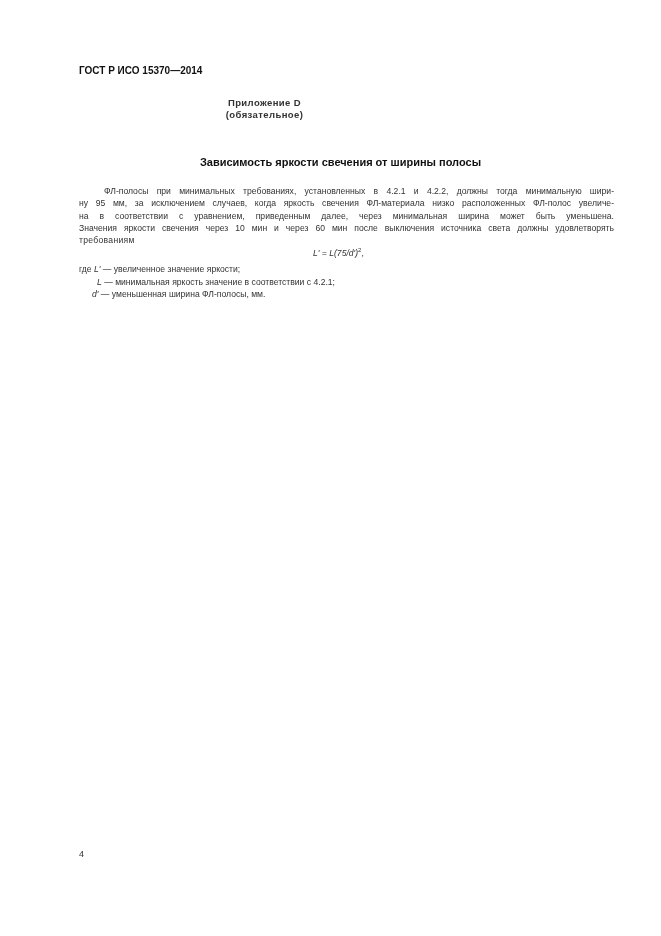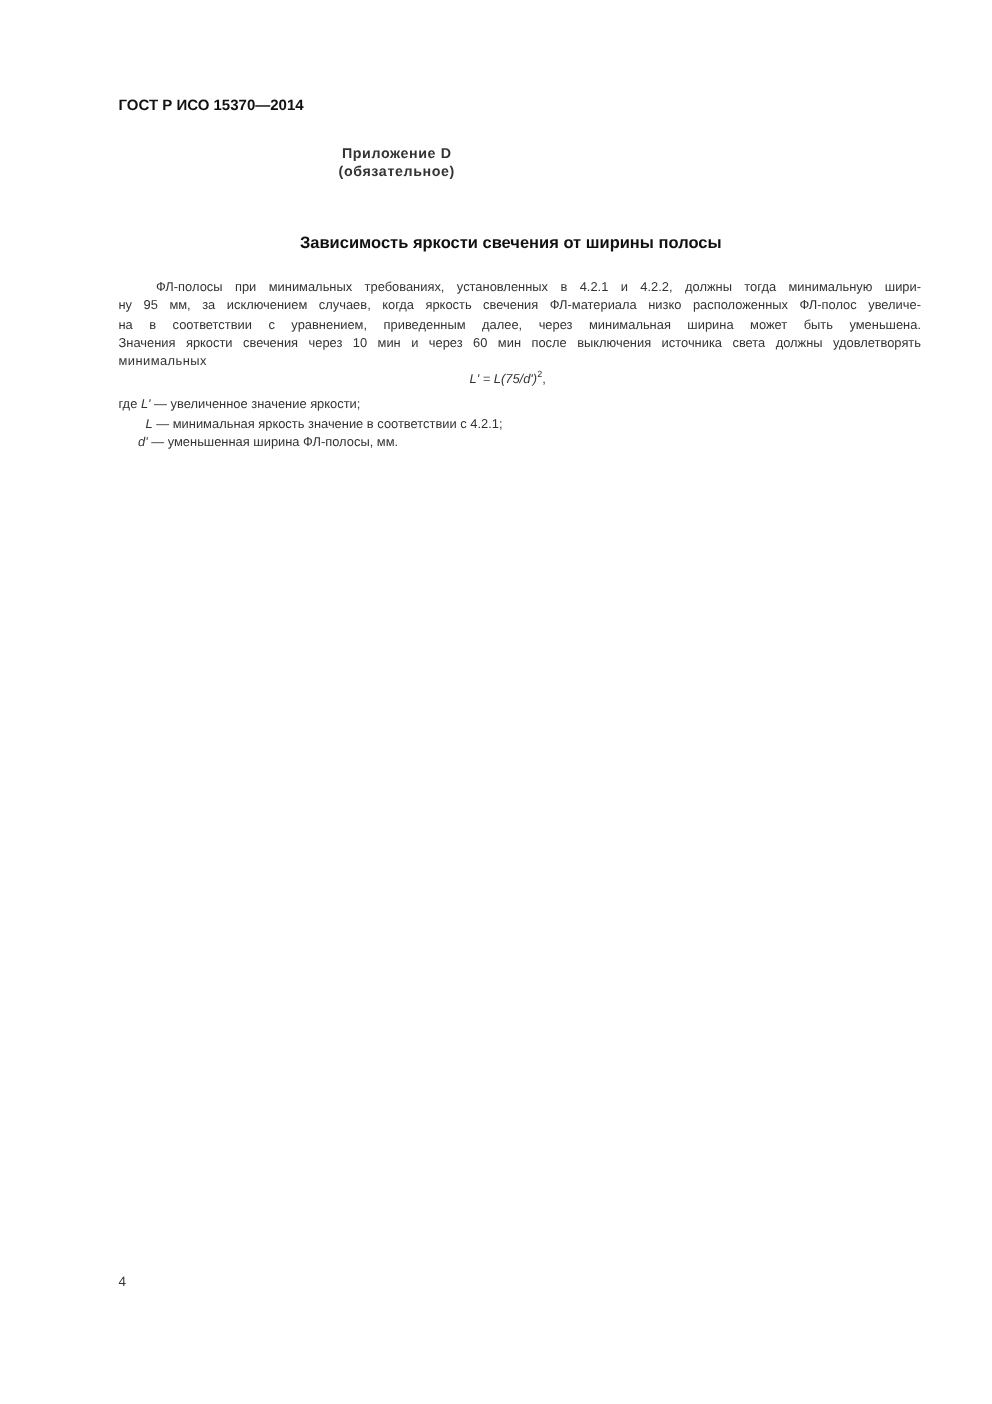--- a/index.html
+++ b/index.html
@@ -53,21 +53,21 @@
 
 <div class="abs appendix" style="top:97px;">Приложение D</div>
 <div class="abs appendix" style="top:109px;">(обязательное)</div>
 
 <div class="abs title">Зависимость яркости свечения от ширины полосы</div>
 
 <div class="abs body-line justify" style="top:185px; left:104px; width:510px;">ФЛ-полосы при минимальных требованиях, установленных в 4.2.1 и 4.2.2, должны тогда минимальную шири-</div>
 <div class="abs body-line justify" style="top:197px;">ну 95 мм, за исключением случаев, когда яркость свечения ФЛ-материала низко расположенных ФЛ-полос увеличе-</div>
 <div class="abs body-line justify" style="top:210px; word-spacing:3px;">на в соответствии с уравнением, приведенным далее, через минимальная ширина может быть уменьшена.</div>
 <div class="abs body-line justify" style="top:222px;">Значения яркости свечения через 10 мин и через 60 мин после выключения источника света должны удовлетворять</div>
-<div class="abs body-line" style="top:234px; letter-spacing:0.3px;">минимальных</div>
+<div class="abs body-line" style="top:234px; letter-spacing:0.3px;">требованиям</div>
 
 <div class="abs formula">
   <span>L' = L(75/d')</span><sup>2</sup><span style="font-style:normal;">,</span>
 </div>
 
 <div class="abs where" style="left:79px; top:264px;">
   <span>где </span><span class="sym">L'</span><span> — </span><span>увеличенное значение яркости;</span>
 </div>
 <div class="abs where" style="left:97px; top:277px;">
   <span class="sym">L</span><span> — </span><span>минимальная яркость значение в соответствии с 4.2.1;</span>

